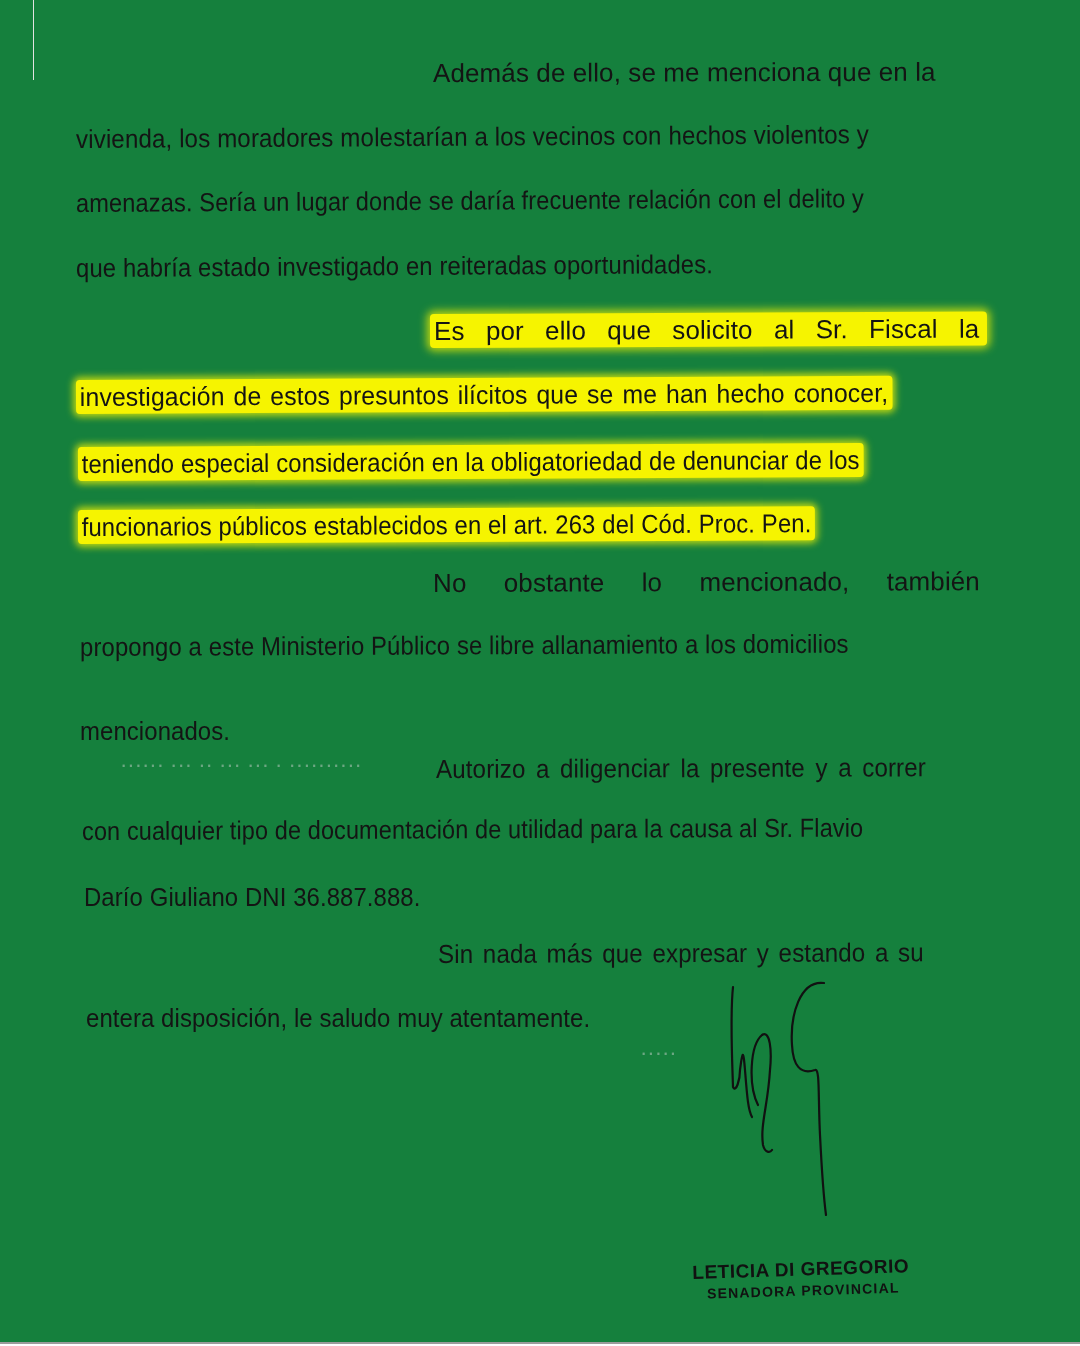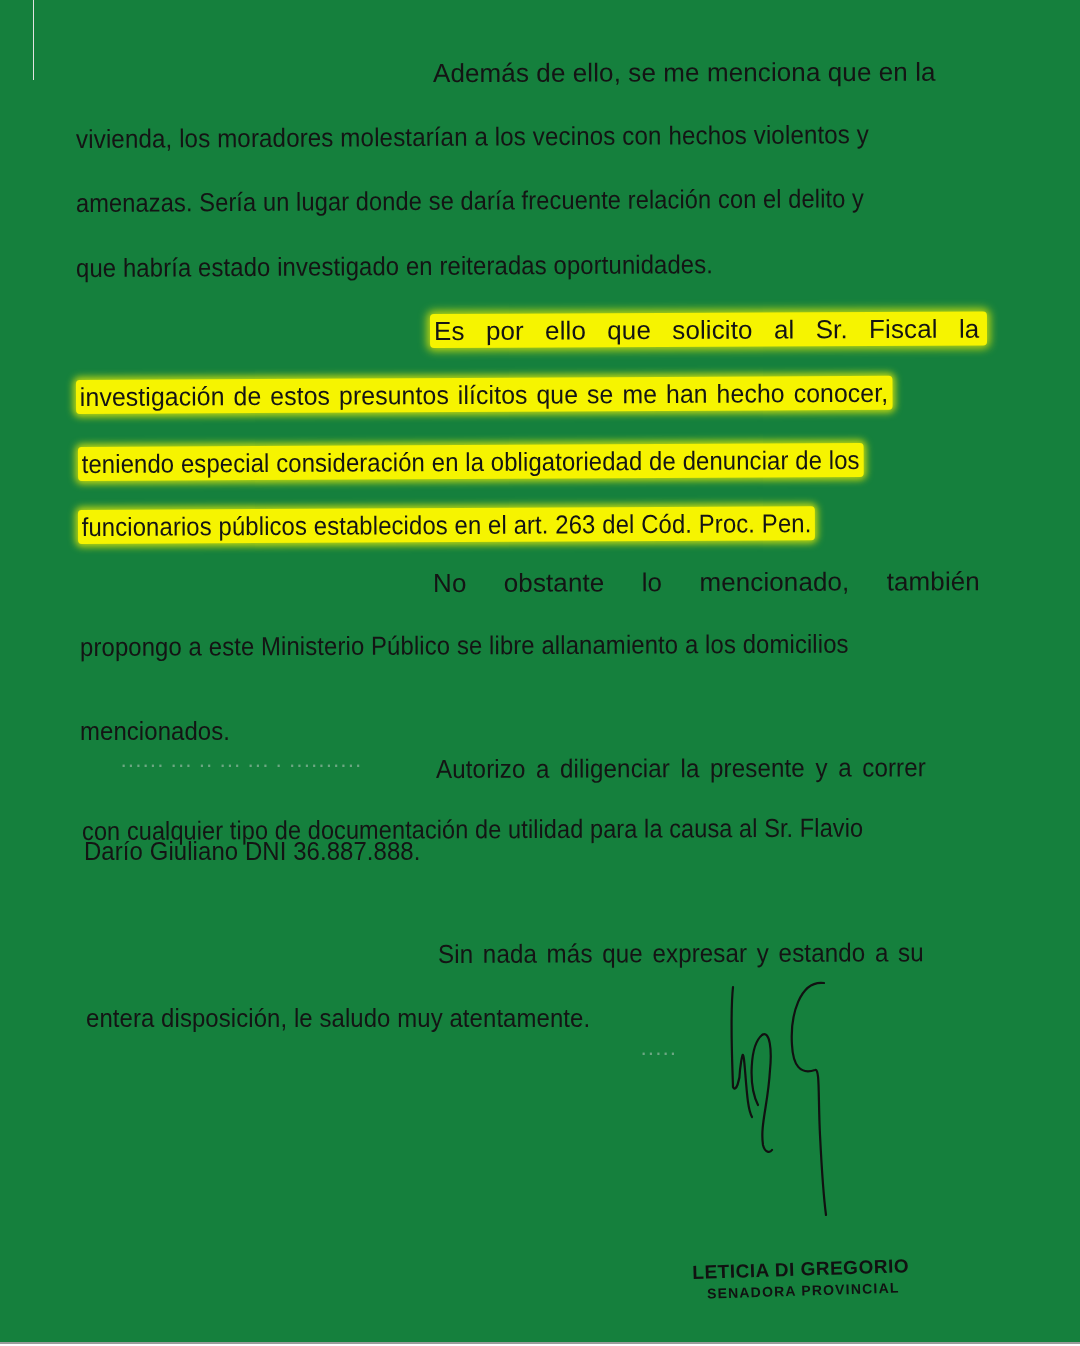--- a/index.html
+++ b/index.html
@@ -137,21 +137,21 @@
   <div class="line" style="left:80px; top:716px;">
     <span style="display:inline-block; transform:scaleX(0.92); transform-origin:left center;">mencionados.</span>
   </div>
 
   <div class="line" style="left:436px; top:754px; transform:rotate(-0.2deg);">
     <span style="display:inline-block; word-spacing:4px; transform:scaleX(0.93); transform-origin:left center;">Autorizo a diligenciar la presente y a correr</span>
   </div>
   <div class="line" style="left:82px; top:816px; transform:rotate(-0.25deg);">
     <span style="display:inline-block; transform:scaleX(0.905); transform-origin:left center;">con cualquier tipo de documentación de utilidad para la causa al Sr. Flavio</span>
   </div>
-  <div class="line" style="left:84px; top:836px;">
+  <div class="line" style="left:84px; top:882px;">
     <span style="display:inline-block; transform:scaleX(0.92); transform-origin:left center;">Darío Giuliano DNI 36.887.888.</span>
   </div>
 
   <div class="line" style="left:438px; top:939px; transform:rotate(-0.2deg);">
     <span style="display:inline-block; word-spacing:3px; transform:scaleX(0.93); transform-origin:left center;">Sin nada más que expresar y estando a su</span>
   </div>
   <div class="line" style="left:86px; top:1003px;text-decoration:underline;">
     <span style="display:inline-block; transform:scaleX(0.92); transform-origin:left center;">entera disposición, le saludo muy atentamente.</span>
   </div>
 

